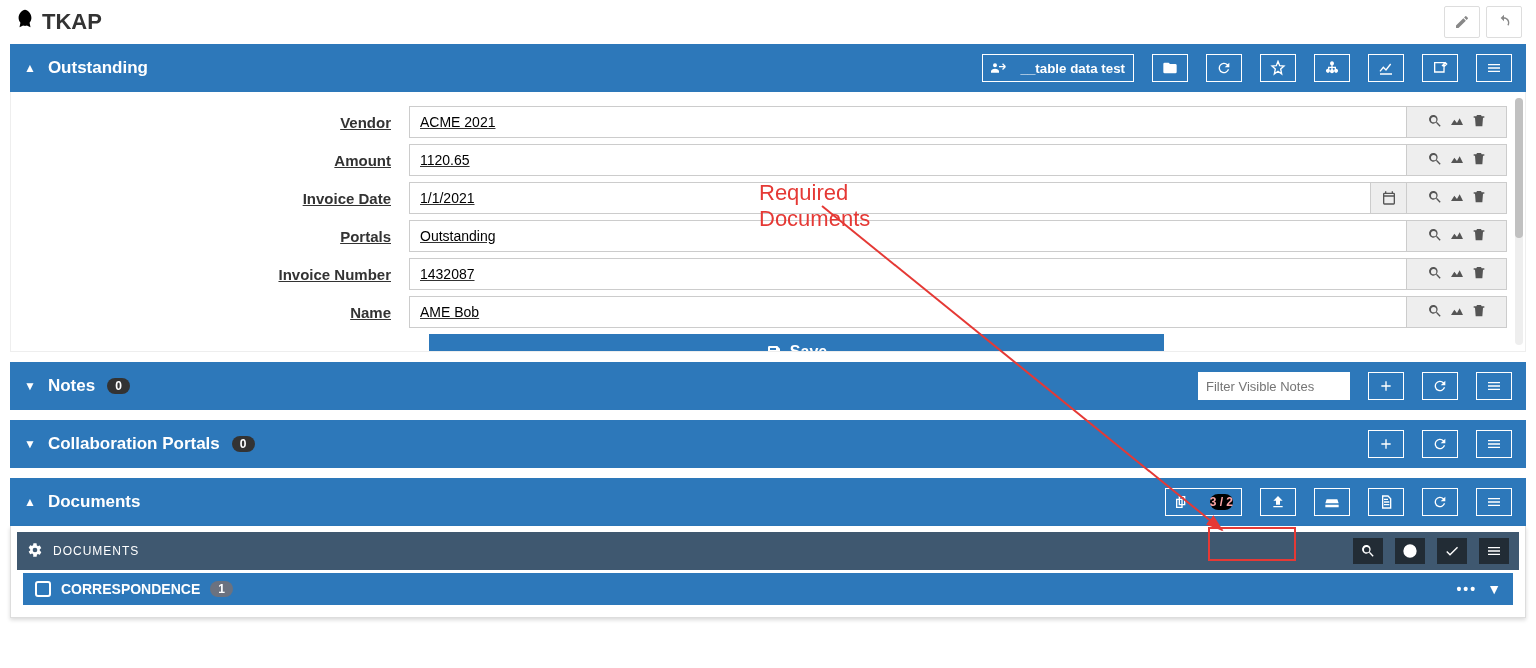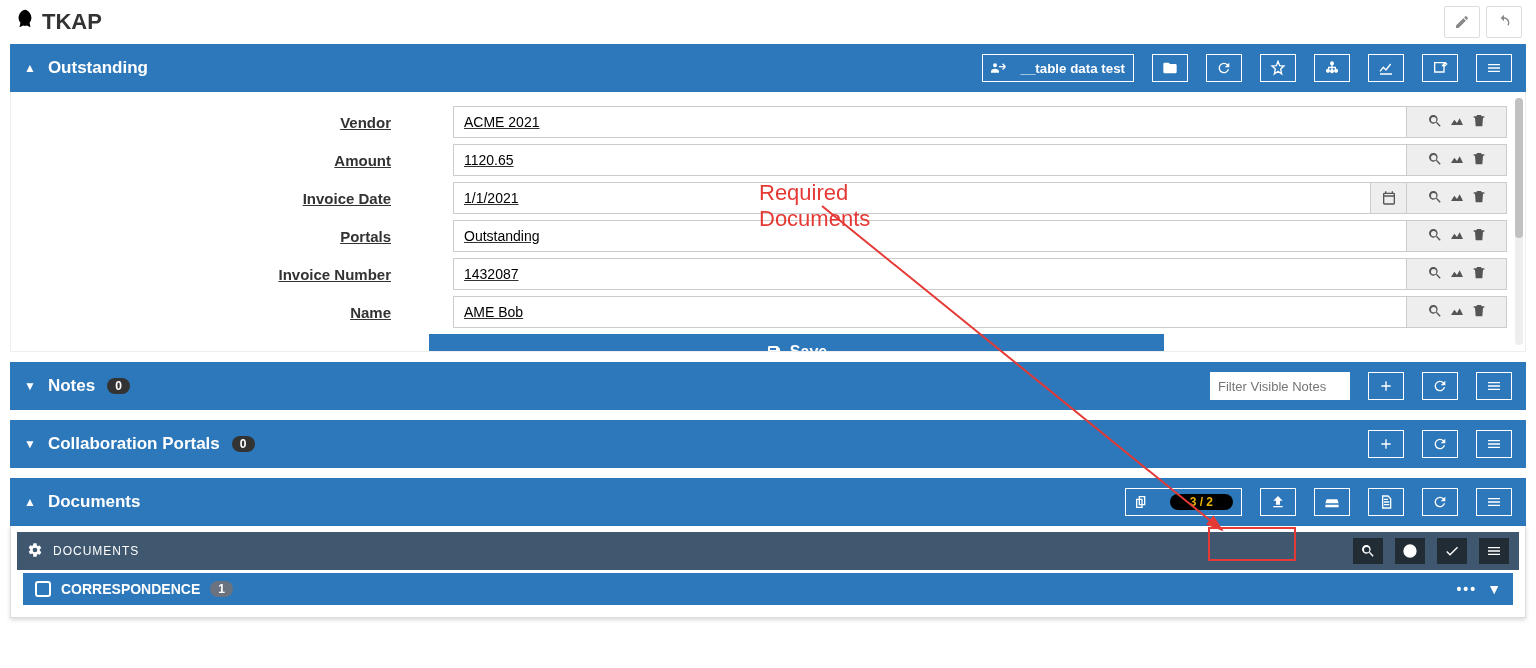--- a/index.html
+++ b/index.html
@@ -10,46 +10,46 @@
 .icon-btn { border: 1px solid #ddd; background: #fff; width: 36px; height: 32px; display: inline-flex; align-items: center; justify-content: center; margin-left: 6px; cursor: pointer; color: #888; border-radius: 2px; }
 .content { padding: 0 10px; }
 .panel { margin-bottom: 10px; }
 .panel-header { background: #2d78ba; color: #fff; padding: 10px 14px; display: flex; align-items: center; gap: 12px; font-size: 17px; font-weight: bold; }
 .panel-header .chev { font-size: 12px; }
 .panel-header .spacer { flex: 1; }
 .badge { background: #333; color: #fff; border-radius: 10px; font-size: 12px; padding: 1px 8px; font-weight: bold; }
 .badge-grey { background: #6b7280; color: #fff; border-radius: 10px; font-size: 12px; padding: 1px 8px; font-weight: bold; }
 .hdr-btn { border: 1px solid #fff; background: transparent; color: #fff; height: 28px; min-width: 36px; display: inline-flex; align-items: center; justify-content: center; cursor: pointer; padding: 0 8px; font-weight: bold; gap: 14px; }
 .hdr-btn + .hdr-btn { margin-left: 6px; }
-.hdr-input { background: #fff; border: none; height: 28px; padding: 0 8px; font-size: 13px; width: 140px; margin-right: 6px; }
+.hdr-input { background: #fff; border: none; height: 28px; padding: 0 8px; font-size: 13px; width: 152px; margin-right: 6px; }
 .panel-body { background: #fff; border: 1px solid #eee; border-top: none; }
 .info-body { padding: 14px 18px 14px 18px; position: relative; max-height: 260px; overflow: hidden; text-decoration: underline; }
 .form-row { display: flex; align-items: center; margin-bottom: 6px; }
 .form-label { width: 380px; text-align: right; padding-right: 18px; font-weight: bold; font-size: 15px; color: #333; }
-.form-input-wrap { flex: 1; display: flex; align-items: stretch; margin-left: 44px; }
+.form-input-wrap { flex: 1; display: flex; align-items: stretch; }
 .form-input { flex: 1; border: 1px solid #ccc; padding: 6px 10px; font-size: 14px; height: 32px; }
 .cal-addon { border: 1px solid #ccc; border-left: none; width: 36px; display: flex; align-items: center; justify-content: center; background: #eee; color: #555; }
 .field-tools { width: 100px; border: 1px solid #ccc; border-left: none; background: #eee; display: flex; align-items: center; justify-content: center; gap: 6px; color: #555; }
 .save-row { display: flex; }
 .save-btn { margin-left: 400px; width: 735px; background: #2d78ba; color: #fff; border: none; height: 36px; font-size: 16px; font-weight: bold; display: inline-flex; align-items: center; justify-content: center; gap: 8px; cursor: pointer; }
 .scrollbar-fake { position: absolute; right: 2px; top: 6px; bottom: 6px; width: 8px; background: #eee; border-radius: 4px; }
 .scrollbar-thumb { position: absolute; left: 0; right: 0; top: 0; height: 140px; background: #c1c1c1; border-radius: 4px; }
 .doc-subheader { background: #3f5870; color: #fff; padding: 6px 10px; display: flex; align-items: center; gap: 10px; font-size: 13px; letter-spacing: .5px; }
 .doc-subheader .spacer { flex: 1; }
 .doc-mini-btn { background: #222c35; color: #fff; width: 30px; height: 26px; display: inline-flex; align-items: center; justify-content: center; cursor: pointer; border: none; }
 .doc-mini-btn + .doc-mini-btn { margin-left: 2px; }
 .doc-row { background: #2d78ba; color: #fff; padding: 8px 12px; display: flex; align-items: center; gap: 10px; margin: 3px 6px 6px 6px; font-weight: bold; }
 .doc-row .spacer { flex: 1; }
 .doc-chk { width: 16px; height: 16px; border: 2px solid #fff; border-radius: 3px; }
 .svg-ic { width: 16px; height: 16px; display: inline-block; }
 .annotation-layer { position: fixed; left: 0; top: 0; pointer-events: none; z-index: 5000; }
 .anno-text { position: absolute; color: #e53935; font-size: 22px; font-weight: 400; }
 .anno-box { position: absolute; border: 2px solid #e53935; }
 .docs-body { background: #fff; border: 1px solid #ddd; border-top: none; padding: 6px 6px 6px 6px; box-shadow: 0 2px 4px rgba(0,0,0,.15); }
-.req-badge { background: #000; color: #eab308; border-radius: 10px; font-size: 12px; padding: 1px 20px; font-weight: bold; margin-left: 6px; }
+.req-badge { background: #000; color: #fca5a5; border-radius: 10px; font-size: 12px; padding: 1px 0; font-weight: bold; margin-left: 6px; }
 .sv-caps { font-variant: small-caps; }
 </style>
 </head>
 <body>
 
 <div class="top-bar">
   <div class="brand">
     <span>
       <svg class="svg-ic" viewBox="0 0 24 24" style="width:22px;height:22px">
           <path fill="#000" d="M12 2c3 0 7 4 7 9 0 2-1 4-2 5l1 5-4-2c-1 .3-2 .5-2 .5s-1-.2-2-.5l-4 2 1-5c-1-1-2-3-2-5 0-5 4-9 7-9z"></path>

